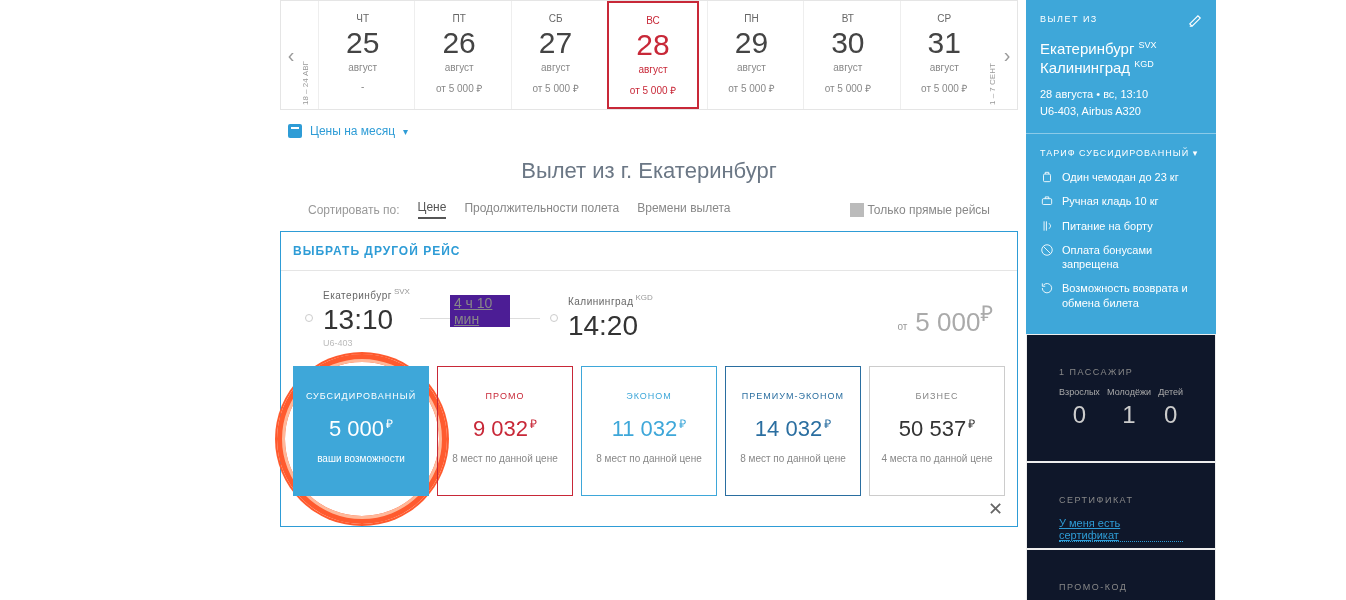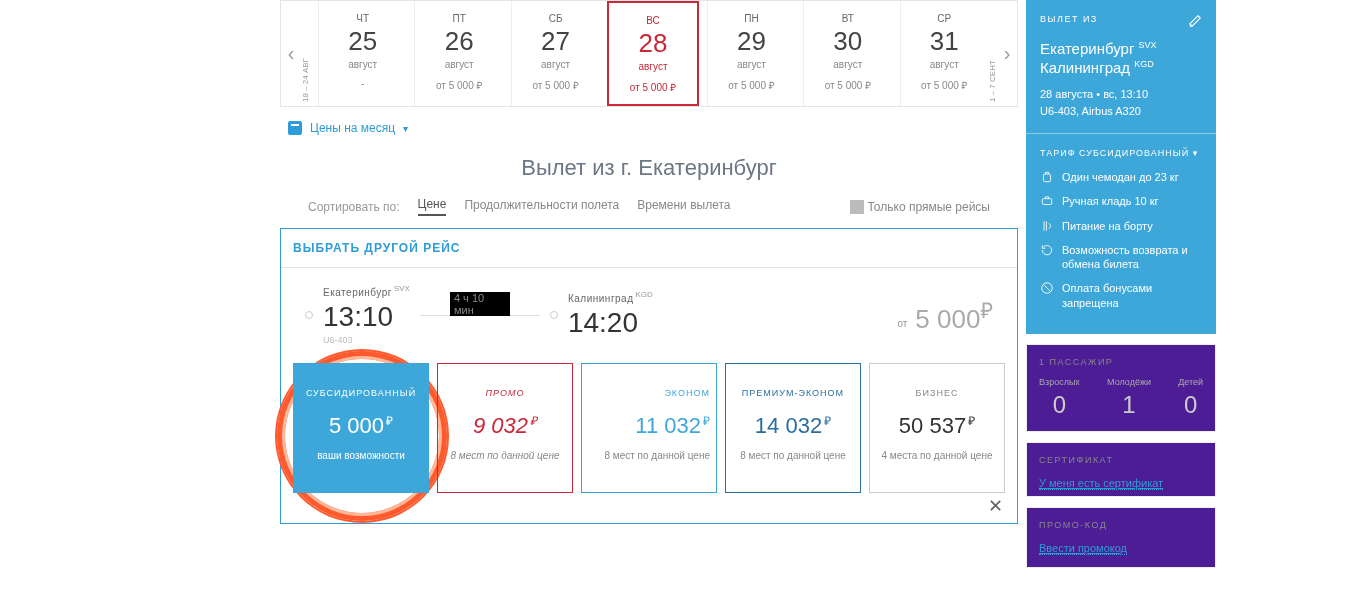--- a/index.html
+++ b/index.html
@@ -8,21 +8,21 @@
 .main { flex: 1; }
 .sidebar { width: 190px; }
 
 
 .datebar { display: flex; align-items: stretch; border: 1px solid #e5e5e5; background: #fff; position: relative; }
 .date-arrow { width: 20px; display: flex; align-items: center; justify-content: center; cursor: pointer; color: #999; font-size: 20px; }
 .date-range-label { font-size: 8px; color: #999; writing-mode: vertical-rl; transform: rotate(180deg); padding: 4px 0; display: flex; align-items: center; }
 .date-cell { flex: 1; text-align: center; padding: 12px 4px 10px; border-left: 1px solid #eee; margin-left: 8px; }
 .date-cell.selected { border: 2px solid #c82838; }
 .date-cell .dow { font-size: 10px; color: #666; }
-.date-cell .day { font-size: 26px; color: #444; margin-top: 2px; font-weight: 300; }
+.date-cell .day { font-size: 30px; color: #444; margin-top: 2px; font-weight: 300; }
 .date-cell .mon { font-size: 10px; color: #888; margin-top: 2px; }
 .date-cell .price { font-size: 10px; color: #888; margin-top: 8px; }
 .date-cell.selected .dow, .date-cell.selected .day, .date-cell.selected .mon, .date-cell.selected .price { color: #c82838; }
 
 
 .month-link { display: flex; align-items: center; gap: 8px; padding: 14px 8px; color: #2e9cd6; font-size: 12px; }
 .month-link .cal-icon { width: 14px; height: 14px; background: #2e9cd6; border-radius: 2px; position: relative; }
 .month-link .cal-icon:before { content: ""; position: absolute; top: 3px; left: 3px; width: 8px; height: 2px; background: #fff; }
 .month-link .caret { color: #2e9cd6; font-size: 10px; }
 
@@ -44,41 +44,41 @@
 
 .flight-row { display: flex; align-items: center; padding: 16px 24px 0; gap: 10px; }
 .city-block { }
 .city-name { font-size: 10px; color: #666; letter-spacing: 0.5px; }
 .city-code { font-size: 8px; color: #999; vertical-align: super; margin-left: 2px; }
 .city-time { font-size: 28px; color: #333; font-weight: 300; margin-top: 2px; }
 .flight-num { font-size: 9px; color: #bbb; margin-top: 2px; }
 .dot { width: 8px; height: 8px; border: 1px solid #ccc; border-radius: 50%; }
 .flight-line { flex: 0 0 120px; position: relative; height: 30px; display: flex; align-items: center; }
 .flight-line:before { content: ""; position: absolute; left: 0; right: 0; top: 50%; height: 1px; background: #ddd; }
-.duration { position: absolute; left: 50%; transform: translateX(-50%); top: -8px; font-size: 11px; color: #888; background: #000000; padding: 0 4px; }
+.duration { position: absolute; left: 50%; transform: translateX(-50%); top: -8px; font-size: 14px; color: #888; background: #4c1d95; padding: 0 4px; text-decoration: underline; }
 .from-price { margin-left: auto; color: #999; font-size: 10px; display: flex; align-items: baseline; gap: 8px; }
 .from-price .pv { font-size: 26px; font-weight: 300; color: #aaa; }
 .rub { font-family: Arial; }
 
 
 .fare-wrap { position: relative; padding: 18px 12px 30px; }
 .fare-row { display: flex; gap: 8px; }
 .fare-tile { flex: 1; border: 1px solid #ccc; padding: 24px 6px 16px; text-align: center; position: relative; min-height: 130px; }
 .fare-tile .fname { font-size: 9px; letter-spacing: 1px; color: #888; }
 .fare-tile .fprice { font-size: 22px; margin-top: 14px; font-weight: 400; }
 .fare-tile .fprice sup { font-size: 12px; margin-left: 2px; }
 .fare-tile .fnote { font-size: 10px; color: #888; margin-top: 10px; }
 
 .fare-tile.sub { background: #3ea7d9; border-color: #3ea7d9; color: #fff; }
 .fare-tile.sub .fname { color: #fff; }
 .fare-tile.sub .fnote { color: #fff; }
-.fare-tile.promo { border-color: #c82838; font-style: italic; }
+.fare-tile.promo { border-color: #c82838; }
 .fare-tile.promo .fname { color: #c82838; }
 .fare-tile.promo .fprice { color: #c82838; }
-.fare-tile.econom { border-color: #3ea7d9; text-align: right; }
+.fare-tile.econom { border-color: #3ea7d9; }
 .fare-tile.econom .fname { color: #3ea7d9; }
 .fare-tile.econom .fprice { color: #3ea7d9; }
 .fare-tile.prem { border-color: #2a6ea0; }
 .fare-tile.prem .fname { color: #2a6ea0; }
 .fare-tile.prem .fprice { color: #2a6ea0; }
 .fare-tile.biz .fprice { color: #333; }
 
 .highlight-ring { position: absolute; width: 170px; height: 170px; border: 8px solid #ff5a2e; border-radius: 50%; left: -4px; top: 6px; box-shadow: 0 0 0 4px #fff inset, 0 0 0 2px #ff5a2e; pointer-events: none; }
 .highlight-ring:after { content:""; position:absolute; inset:-3px; border:3px solid #ffb89a; border-radius:50%; }
 
@@ -89,21 +89,21 @@
 .side-head { display: flex; justify-content: space-between; font-size: 9px; letter-spacing: 1.5px; margin-bottom: 10px; }
 .route-city { font-size: 15px; margin-bottom: 2px; }
 .route-code { font-size: 9px; vertical-align: super; }
 .route-meta { font-size: 11px; margin-top: 10px; line-height: 1.5; }
 .side-divider { height: 1px; background: rgba(255,255,255,0.4); margin: 14px -14px; }
 .tariff-head { font-size: 9px; letter-spacing: 1px; margin-bottom: 12px; }
 .feat { display: flex; gap: 8px; align-items: flex-start; font-size: 11px; margin-bottom: 10px; line-height: 1.3; }
 .feat .fi { width: 14px; height: 14px; flex-shrink: 0; display: flex; align-items: center; justify-content: center; }
 .feat svg { stroke: #fff; fill: none; stroke-width: 1.5; }
 
-.side-white { background: #4c1d95; border: 1px solid #eee; padding: 12px; margin-top: 10px; font-size: 11px; }
+.side-white { background: #0f172a; border: 1px solid #eee; padding: 32px; font-size: 11px; }
 .side-white .sec-title { font-size: 9px; letter-spacing: 1.5px; color: #888; margin-bottom: 10px; }
 .pax-row { display: flex; justify-content: space-between; }
 .pax-col { text-align: center; }
 .pax-col .lbl { font-size: 9px; color: #aaa; }
 .pax-col .val { font-size: 24px; color: #ccc; font-weight: 300; margin-top: 4px; }
 .promo-link { color: #2e9cd6; font-size: 11px; border-bottom: 1px dotted #2e9cd6; display: inline-block; margin-top: 2px; }
 </style>
 </head>
 <body>
 
@@ -279,33 +279,33 @@
             <span class="fi">
               <svg width="14" height="14" viewBox="0 0 24 24">
                 <path d="M7 4v16M11 4v16M15 8c2 0 3 2 3 4s-1 4-3 4"></path>
               </svg>
             </span>
             <span>Питание на борту</span>
           </div>
           <div class="feat">
             <span class="fi">
               <svg width="14" height="14" viewBox="0 0 24 24">
-                <path d="M4 12a8 8 0 1 0 2-5M4 4v5h5"></path>
-              </svg>
-            </span>
-            <span>Возможность возврата и обмена билета</span>
-          </div>
-          <div class="feat">
-            <span class="fi">
-              <svg width="14" height="14" viewBox="0 0 24 24">
                 <circle cx="12" cy="12" r="9"></circle>
                 <path d="M6 6l12 12"></path>
               </svg>
             </span>
             <span>Оплата бонусами запрещена</span>
+          </div>
+          <div class="feat">
+            <span class="fi">
+              <svg width="14" height="14" viewBox="0 0 24 24">
+                <path d="M4 12a8 8 0 1 0 2-5M4 4v5h5"></path>
+              </svg>
+            </span>
+            <span>Возможность возврата и обмена билета</span>
           </div>
         </div>
     </div>
 
     <div class="side-white">
       <div class="sec-title">1 ПАССАЖИР</div>
       <div class="pax-row" id="paxrow">
           <div class="pax-col">
             <div class="lbl">Взрослых</div>
             <div class="val">0</div>

